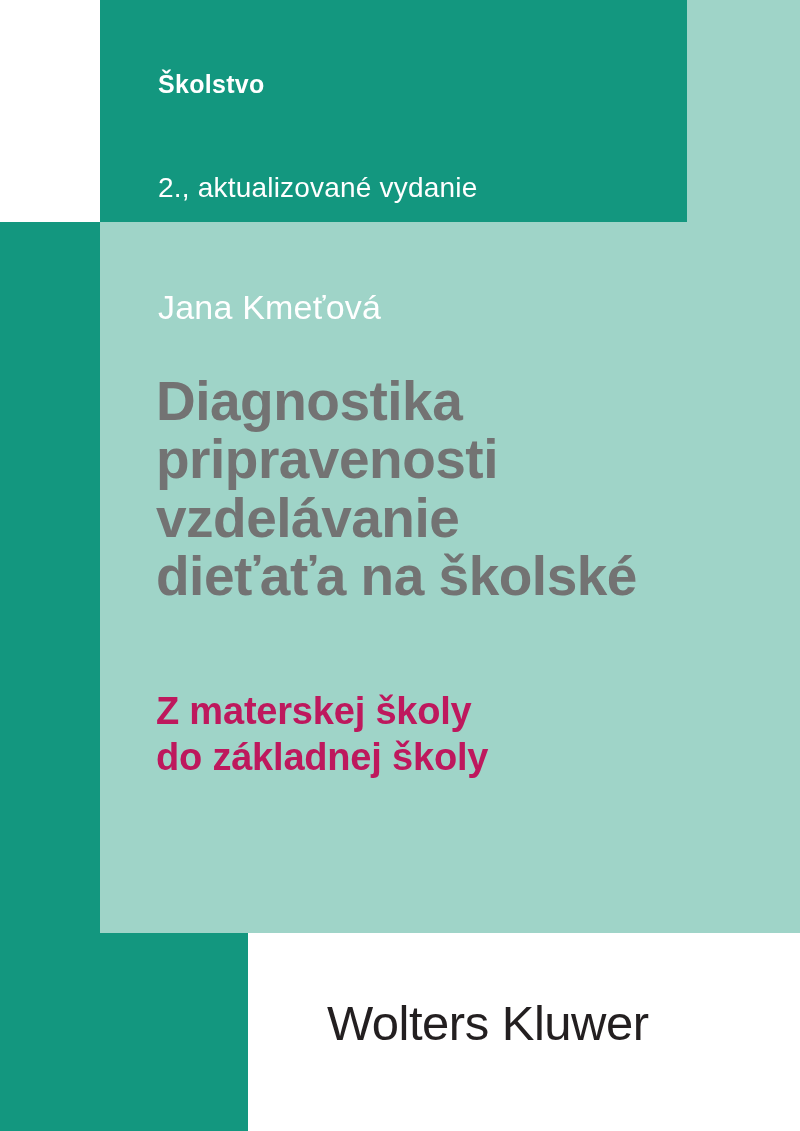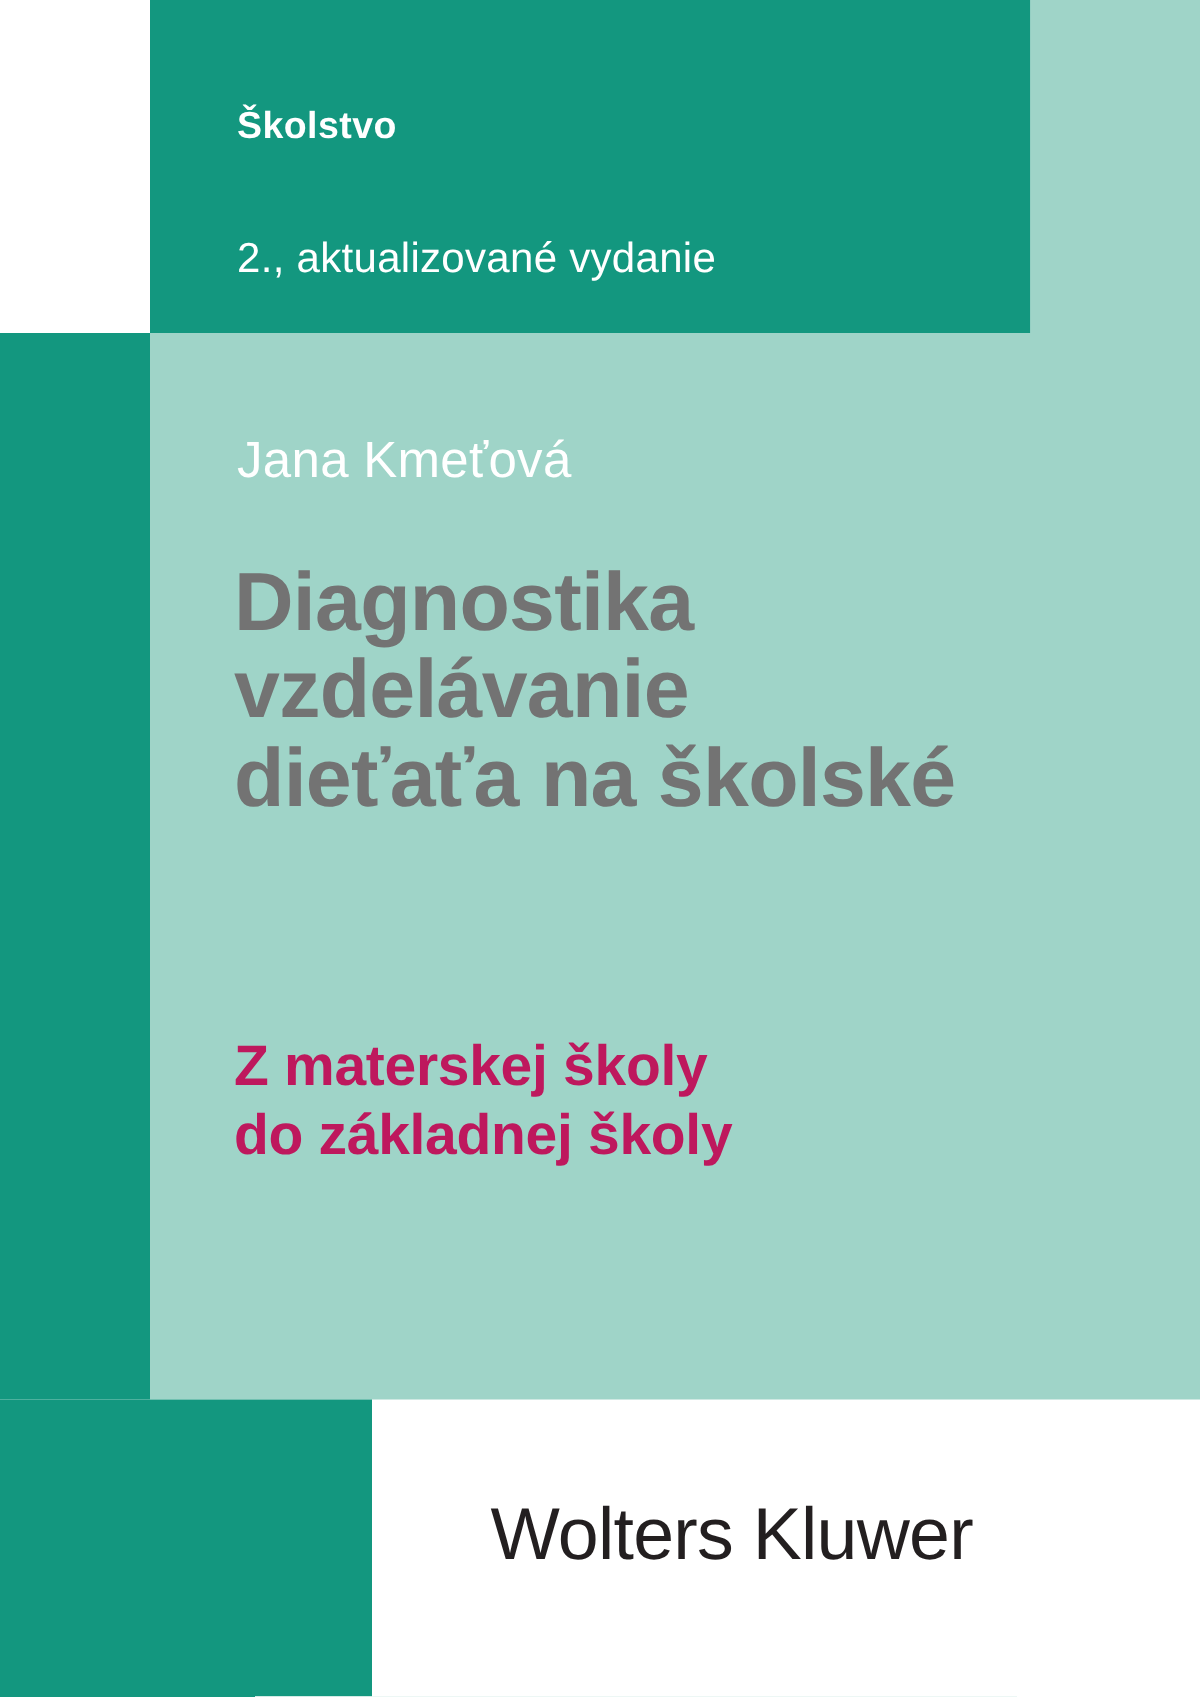--- a/index.html
+++ b/index.html
@@ -66,21 +66,21 @@
     left: 158px;
     top: 70px;
     color: #ffffff;
     font-size: 25px;
     font-weight: bold;
     letter-spacing: 0.3px;
   }
   .edition {
     position: absolute;
     left: 158px;
-    top: 156px;
+    top: 172px;
     color: #ffffff;
     font-size: 28px;
     font-weight: normal;
     letter-spacing: 0.2px;
   }
   .author {
     position: absolute;
     left: 158px;
     top: 288px;
     color: #ffffff;
@@ -160,20 +160,21 @@
   <div class="band-main"></div>
   <div class="band-left-strip"></div>
   <div class="band-bottom-strip"></div>
 
   <div class="series">Školstvo</div>
   <div class="edition">2., aktualizované vydanie</div>
   <div class="author">Jana Kmeťová</div>
 
   <div class="title">
     <div>Diagnostika</div>
+    <div>pripravenosti</div>
     <div>vzdelávanie</div>
     <div>dieťaťa na školské</div>
   </div>
 
   <div class="subtitle">
     <div>Z materskej školy</div>
     <div>do základnej školy</div>
   </div>
 
   <div class="logo">

